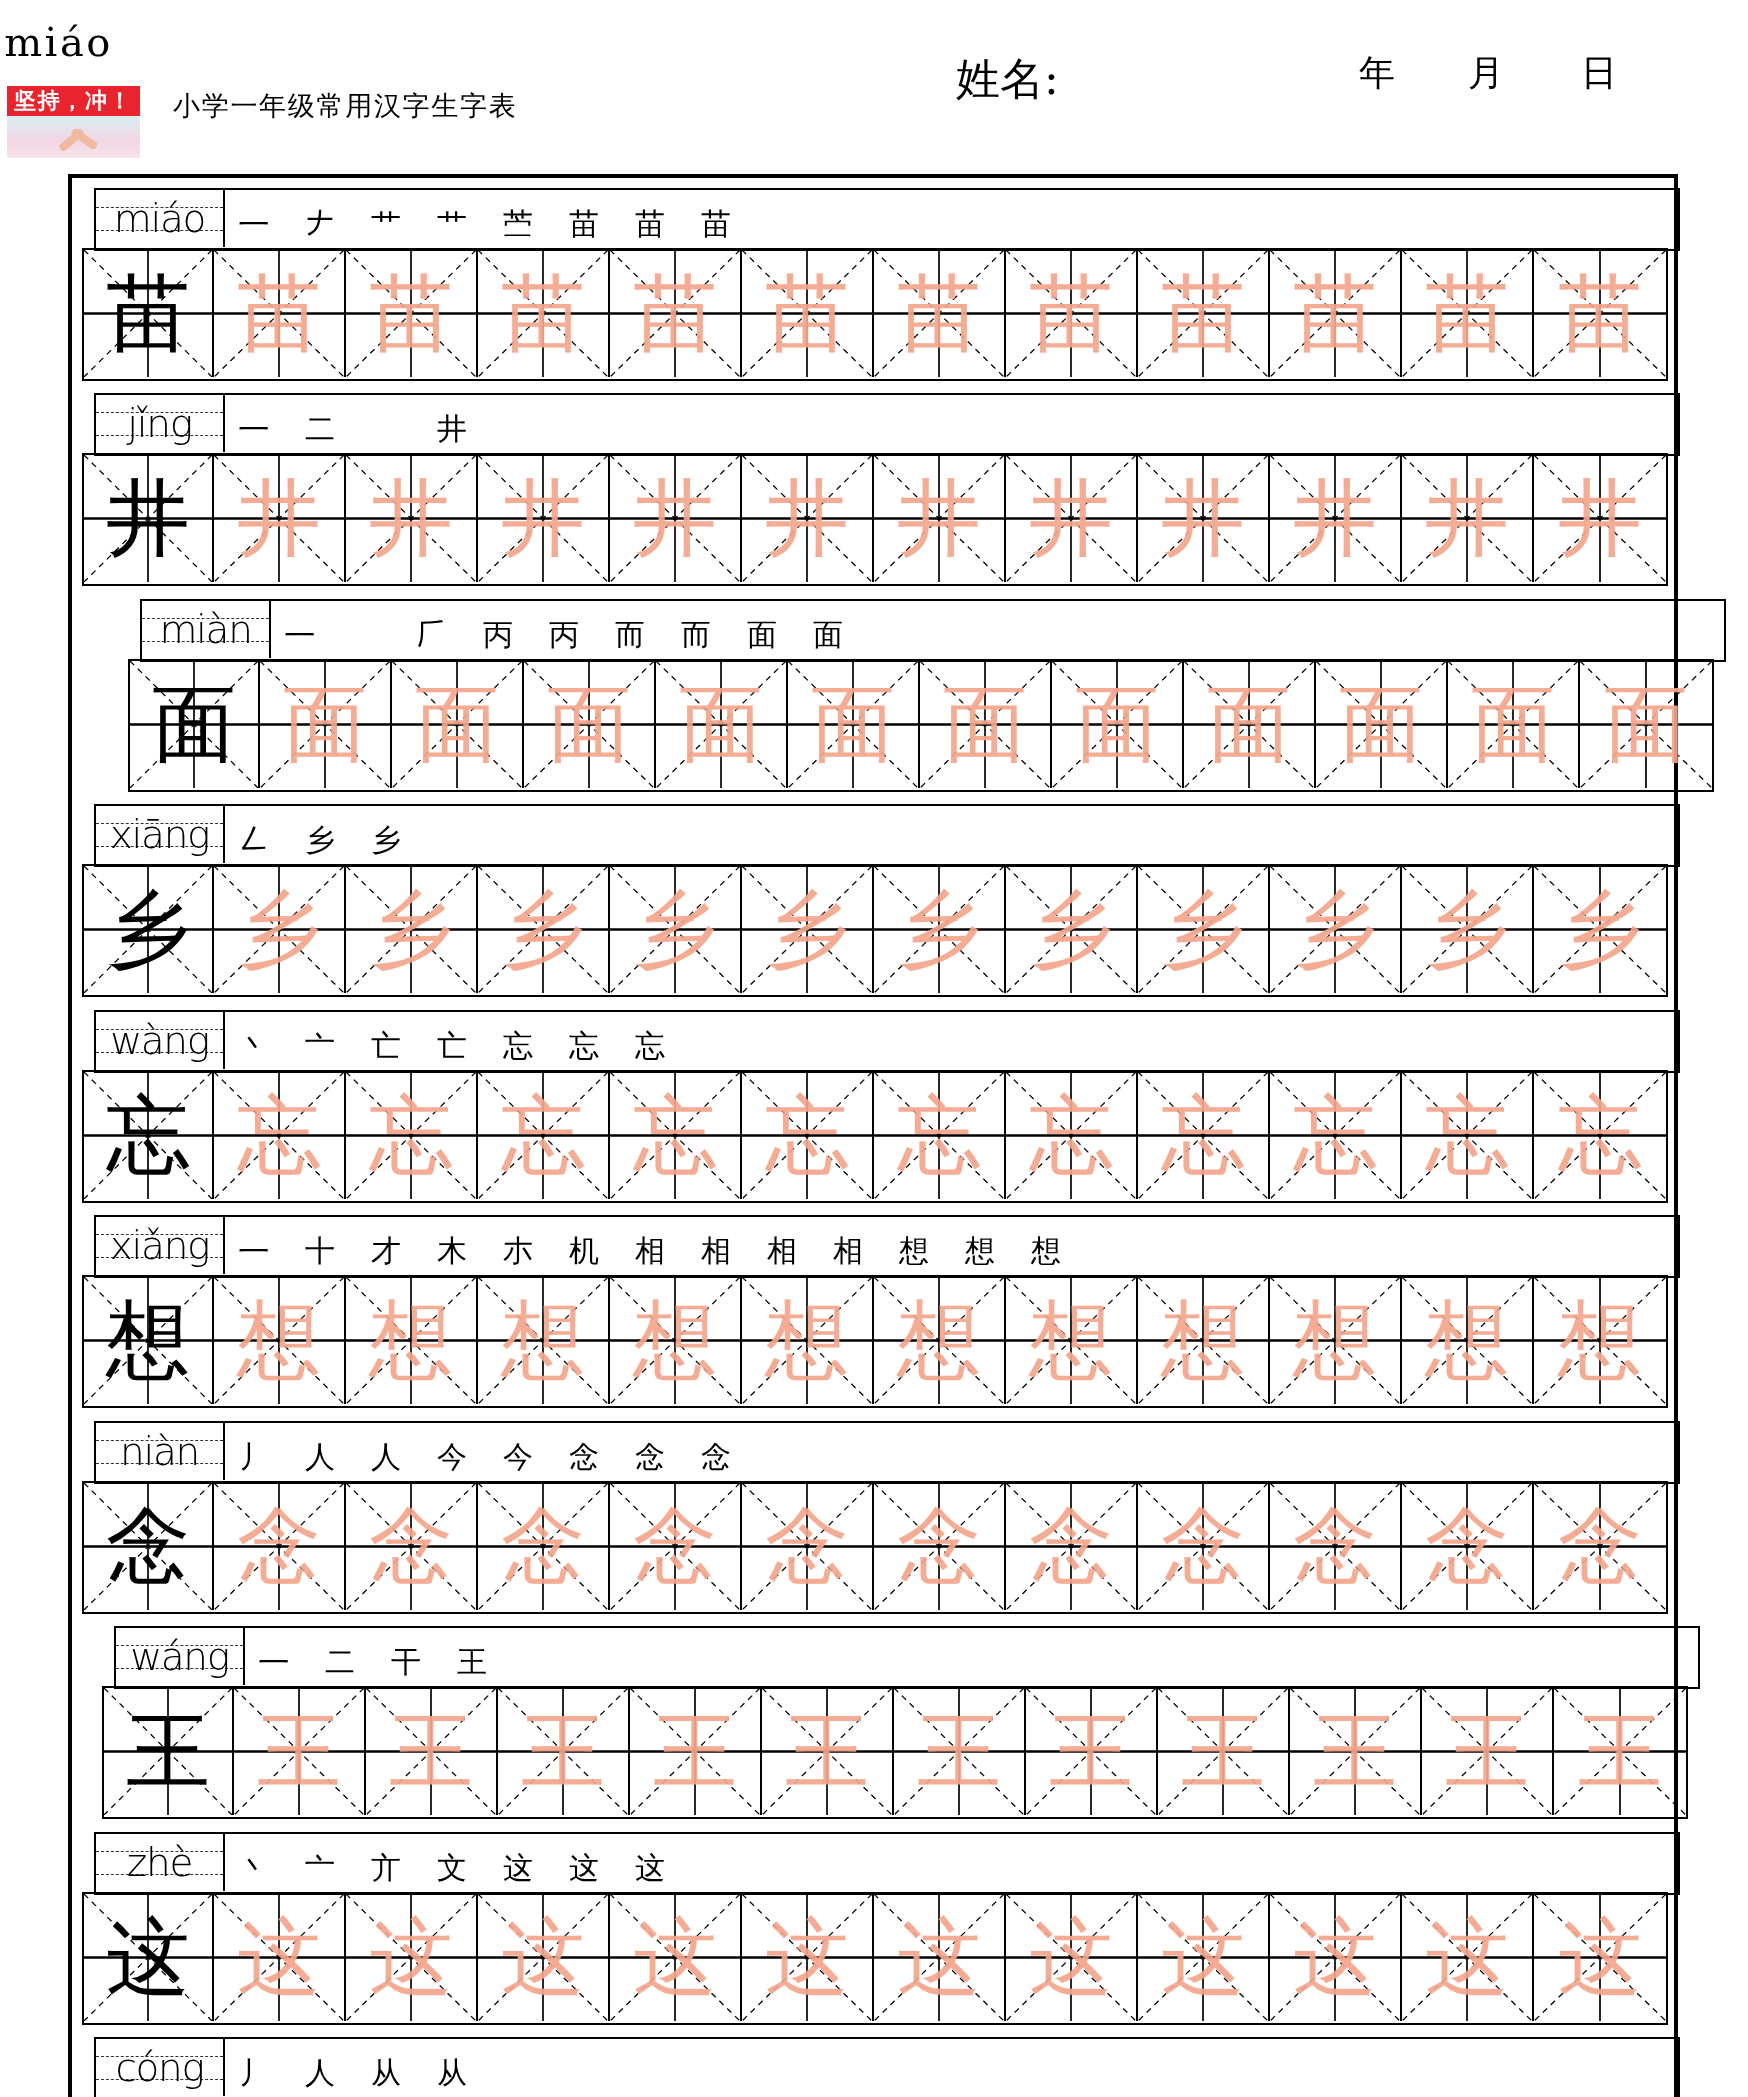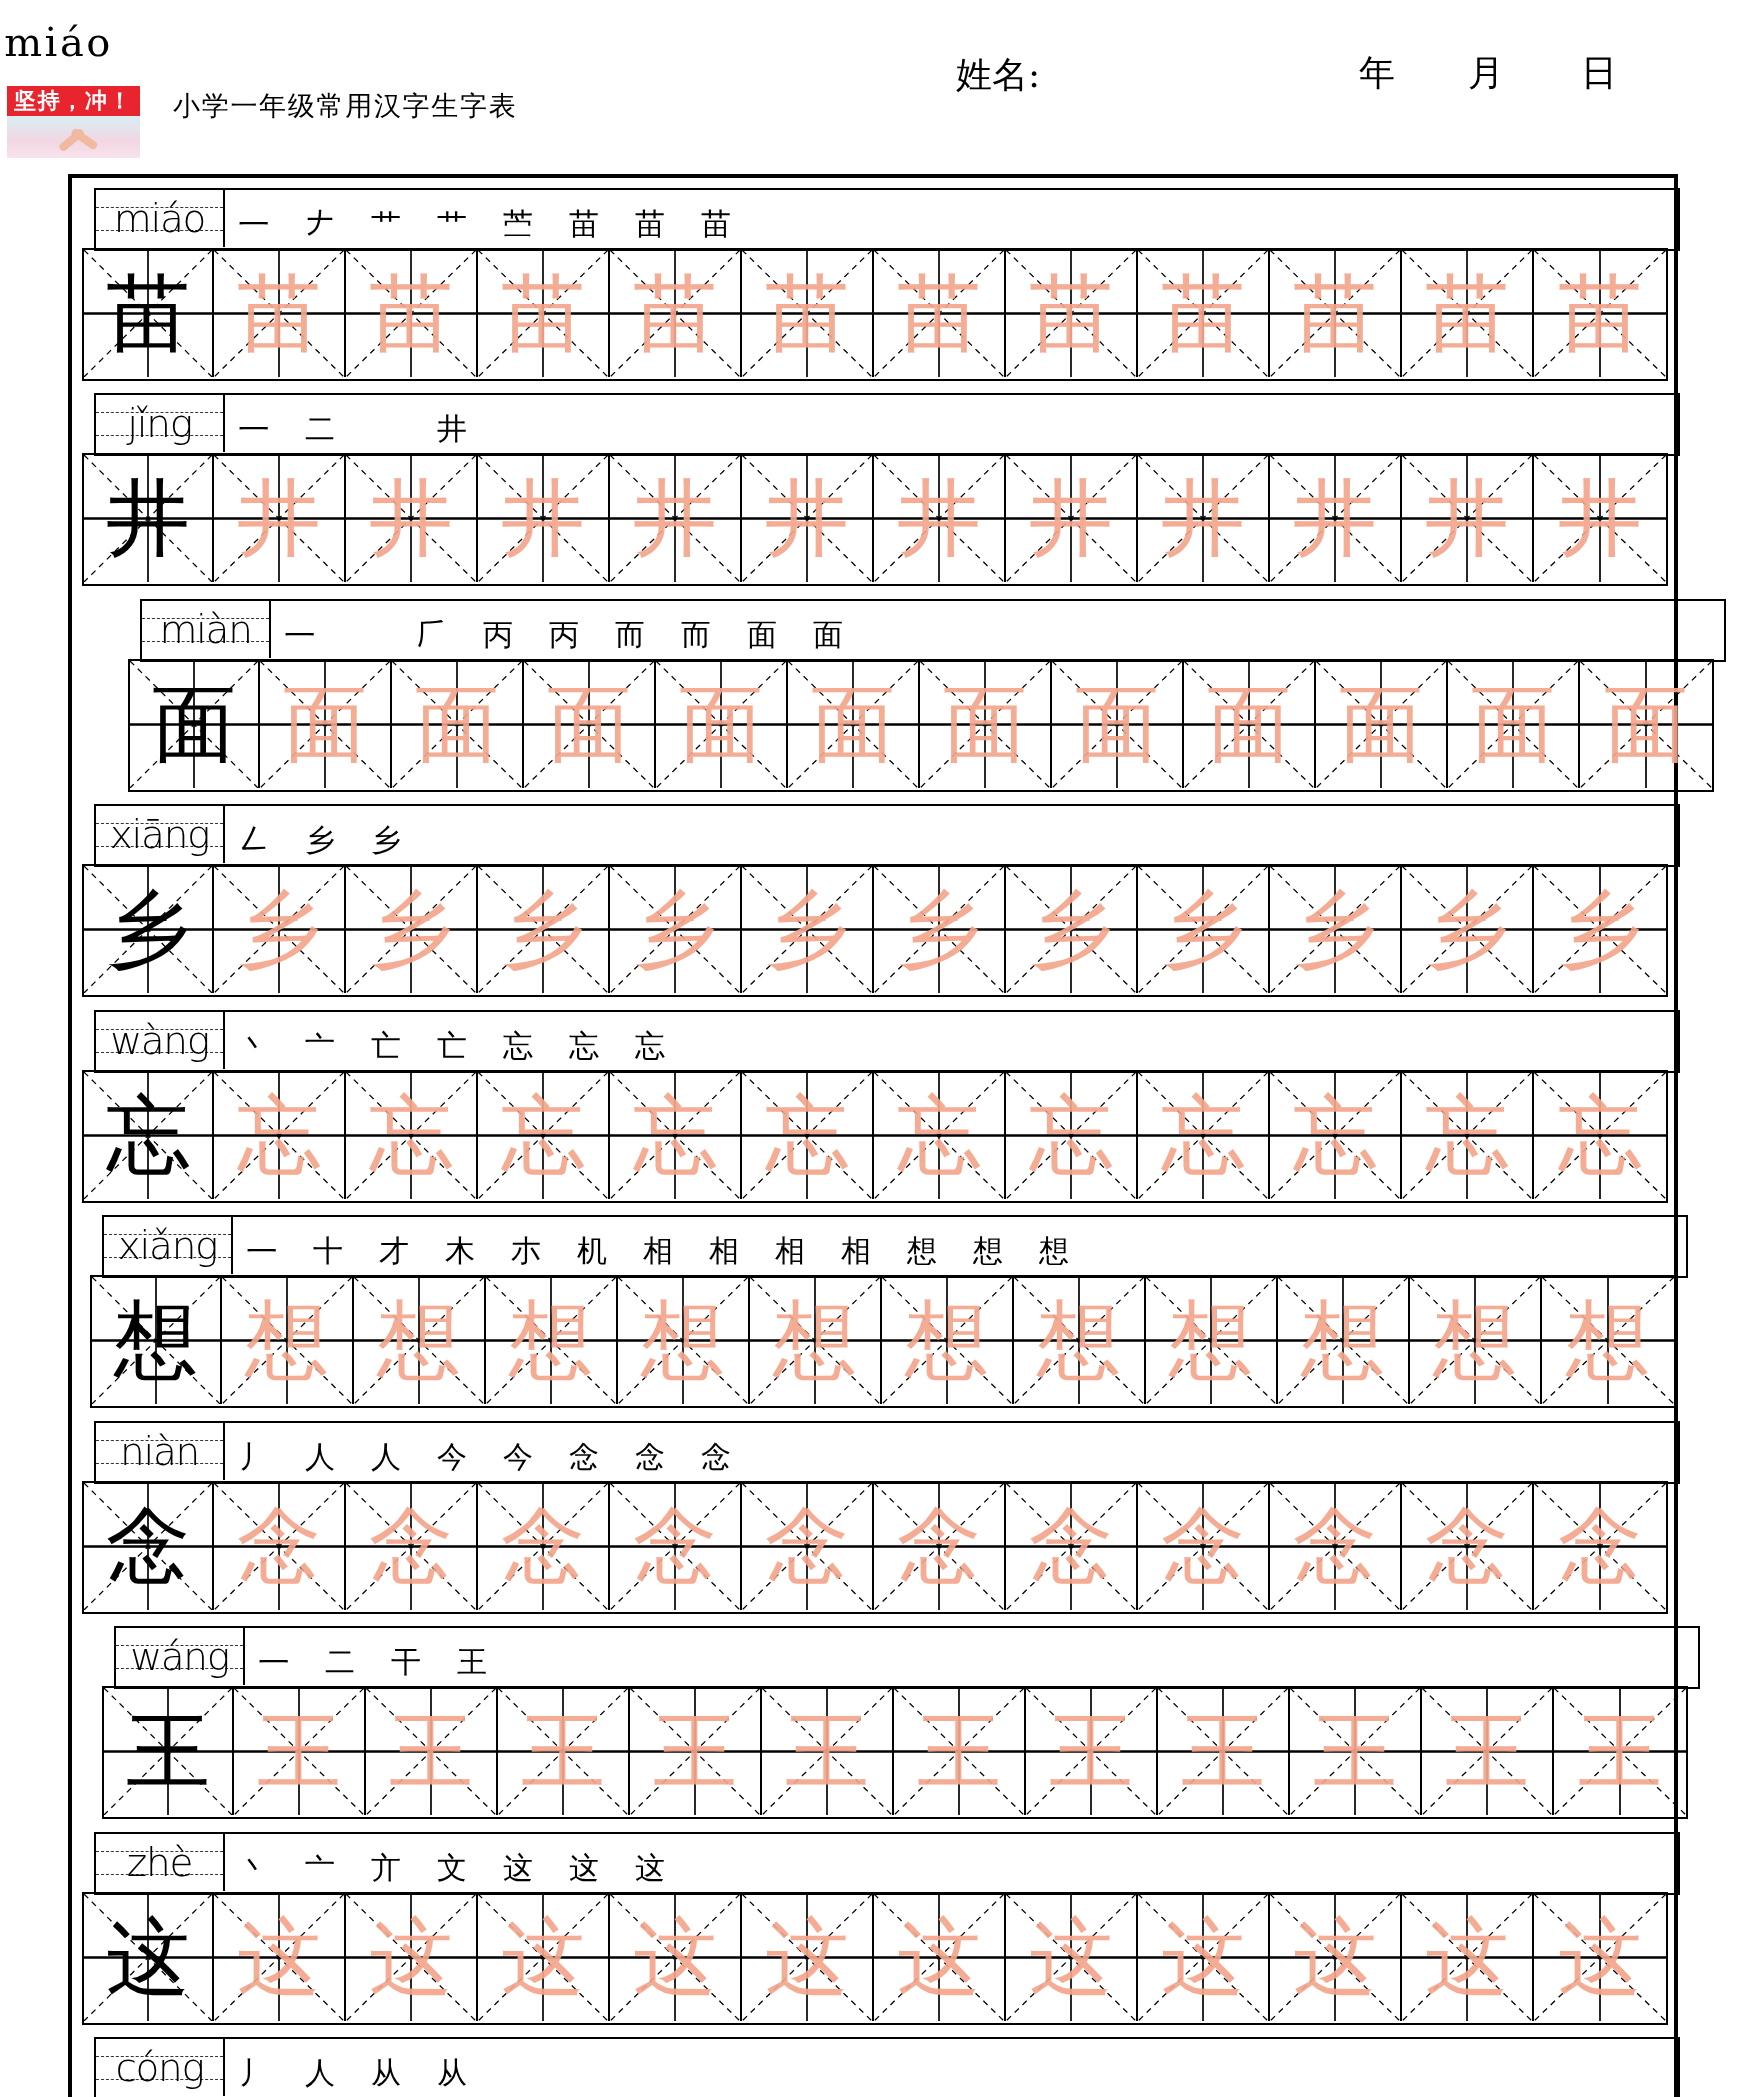--- a/index.html
+++ b/index.html
@@ -9,21 +9,21 @@
   .brand { left:4.2px; top:22px; font-size:40px; letter-spacing:2.5px; line-height:1; }
   .logo { left:6.7px; top:86px; width:133px; height:72px; overflow:hidden;
           background:linear-gradient(#fbe7ee 0 0) ; }
   .logo .band { position:absolute; left:0; top:0; width:100%; height:46px; background:#e8252e;
           color:#fff; font-weight:bold; font-size:22px; line-height:30px; text-align:center; letter-spacing:1.7px;
           font-family:"DejaVu Sans", sans-serif; filter:blur(0.3px); }
   .logo .bg { position:absolute; left:0; top:30px; width:100%; height:42px;
           background:linear-gradient(180deg,#d9eef2 0%,#f3d6e4 60%,#f7e4ec 100%); }
   .logo .hand { position:absolute; width:29px; height:7.6px; background:#f0b9a0; border-radius:3.8px; }
   .subtitle { left:173px; top:92px; font-size:27px; letter-spacing:1.7px; line-height:1; }
-  .name-label { left:956px; top:57px; font-size:36px; line-height:1; }
+  .name-label { left:956px; top:57px; font-size:44px; line-height:1; }
   .date { top:55px; font-size:36px; line-height:1; }
   .frame { left:68px; top:174px; width:1610px; height:2086px; border:4.2px solid #000; box-sizing:border-box; }
   .block { position:absolute; left:82px; width:1586px; height:193px; }
   .pinyin-row { position:absolute; left:12px; top:0; width:1586px; height:63px; border:2.9px solid #000; box-sizing:border-box; }
   .pinyin-cell { position:absolute; left:0; top:0; width:127px; height:57px; border-right:2.5px solid #000; }
   .pinyin-cell .guide { position:absolute; left:0; width:100%; border-top:1.7px dashed #333; }
   .pinyin-text { position:absolute; left:0; width:127px; top:5.9px; text-align:center; font-family:"DejaVu Sans", sans-serif;
                  font-size:39px; line-height:46px; letter-spacing:-1.3px; font-weight:300; }
   .strokes { position:absolute; left:143px; top:12.6px; height:42px; display:flex; gap:0; }
   .stroke { width:66px; font-size:30px; line-height:42px; text-align:left; }
@@ -687,21 +687,21 @@
           <svg viewBox="0 0 309 303" preserveAspectRatio="none">
     <line x1="154.5" y1="0" x2="154.5" y2="303" stroke="#000" stroke-width="4"></line>
     <line x1="0" y1="151.5" x2="309" y2="151.5" stroke="#000" stroke-width="6"></line>
     <line x1="0" y1="0" x2="309" y2="303" stroke="#000" stroke-width="3" stroke-dasharray="14 12"></line>
     <line x1="309" y1="0" x2="0" y2="303" stroke="#000" stroke-width="3" stroke-dasharray="14 12"></line>
   </svg>
         <div class="glyph trace">忘</div>
         </div>
       </div>
     </div>
-    <div class="block" style="top: 1215px; margin-left: 8px;">
+    <div class="block" style="top: 1215px;">
       <div class="pinyin-row">
         <div class="pinyin-cell">
           <div class="guide" style="top:17px"></div>
           <div class="guide" style="top:40px"></div>
           <div class="pinyin-text">xiǎng</div>
         </div>
         <div class="strokes">
           <span class="stroke">㇐</span>
           <span class="stroke">十</span>
           <span class="stroke">才</span>

